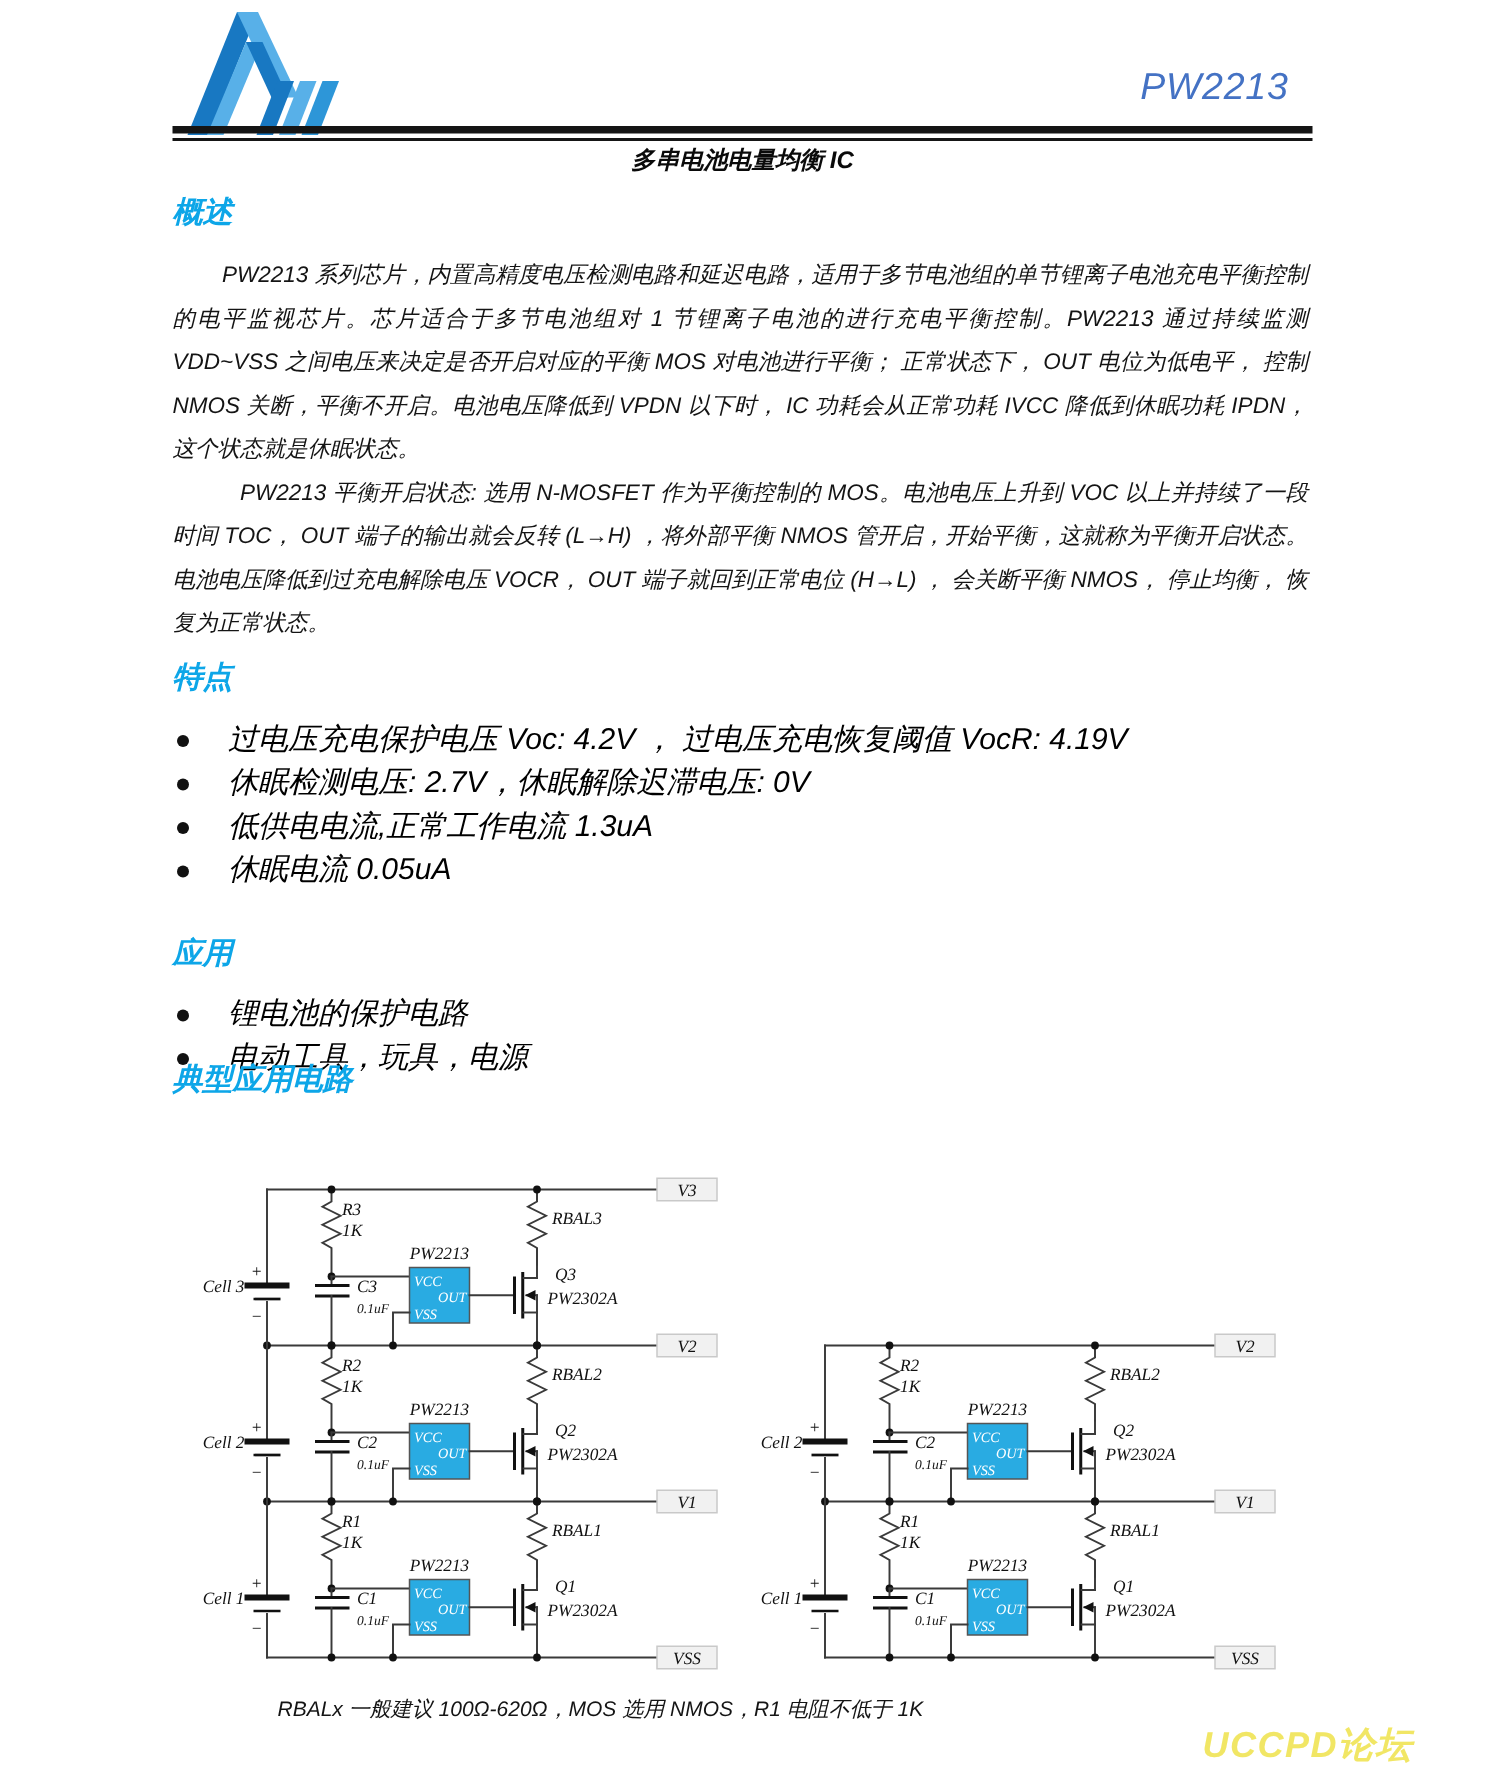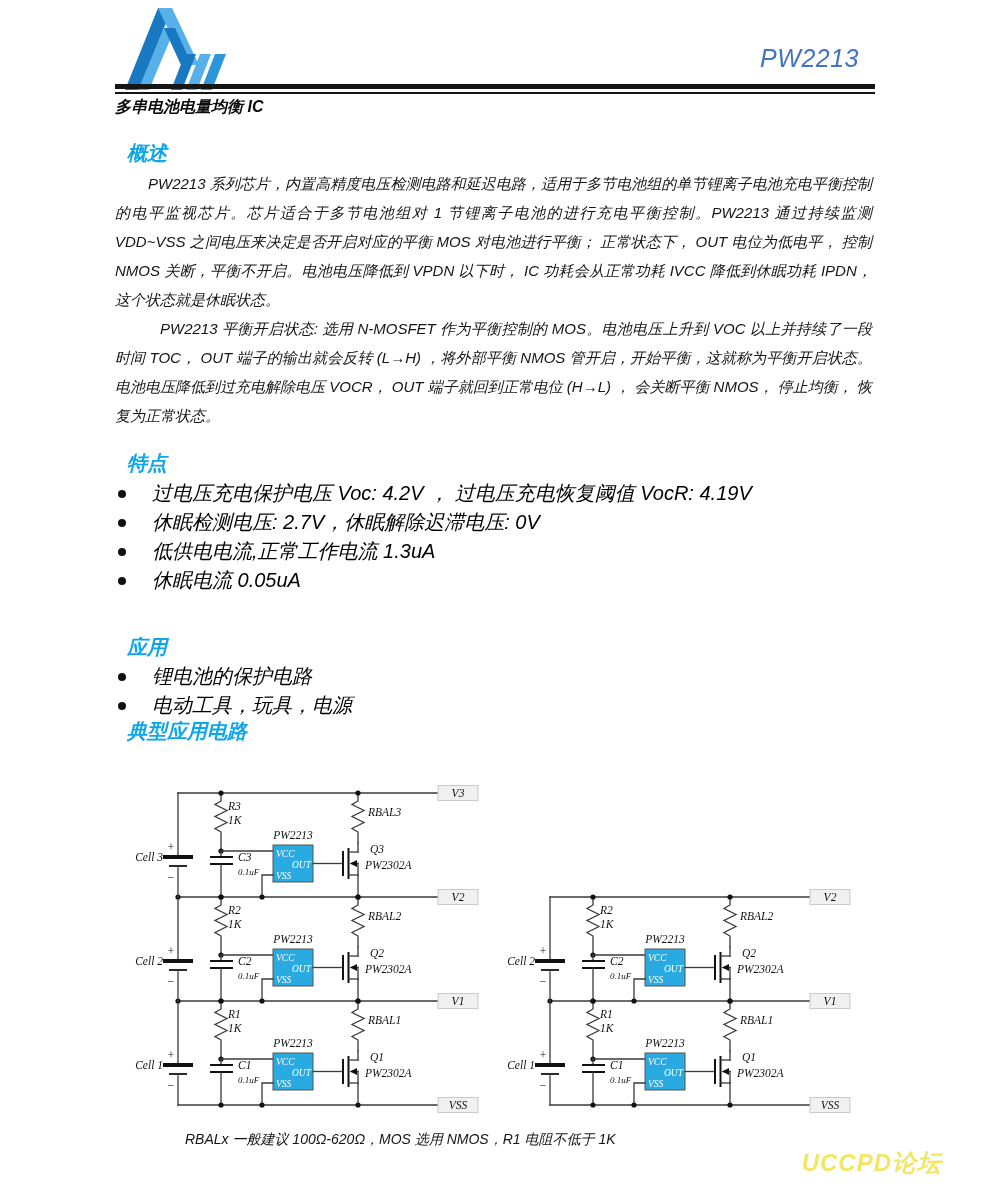--- a/index.html
+++ b/index.html
@@ -4,24 +4,24 @@
 <style>
   html,body{margin:0;padding:0;background:#fff;}
   .page{position:relative;width:946px;height:1188px;background:#fff;overflow:hidden;
         font-family:"Liberation Sans",sans-serif;color:#111;font-style:italic;}
   
   .logo{position:absolute;left:122px;top:8px;}
   .partnum{position:absolute;top:44px;left:115px;width:744px;text-align:right;
            font-size:25px;color:var(--part_blue);letter-spacing:.5px;}
   .rule-thick{position:absolute;top:84px;left:115px;width:760px;height:5px;background:#151515;}
   .rule-thin{position:absolute;top:92px;left:115px;width:760px;height:2px;background:#151515;}
-  .subtitle{position:absolute;top:97px;left:115px;width:760px;text-align:left;
+  .subtitle{position:absolute;top:97px;left:115px;width:760px;text-align:center;
             font-weight:bold;font-size:16px;color:#0a0a0a;}
   
-  .sec-title{position:absolute;left:115px;margin:12px;color:var(--accent);
+  .sec-title{position:absolute;left:115px;margin:0;color:var(--accent);
              font-weight:bold;font-size:20px;}
   #t-overview{top:128px}
   #t-features{top:438px}
   #t-apps{top:622px}
   #t-circuit{top:706px}
   
   .body{position:absolute;left:115px;top:169px;width:757px;font-size:15px;
         line-height:29px;text-align:justify;color:#141414;}
   .body p{margin:0;}
   .p1{text-indent:2.2em;}

